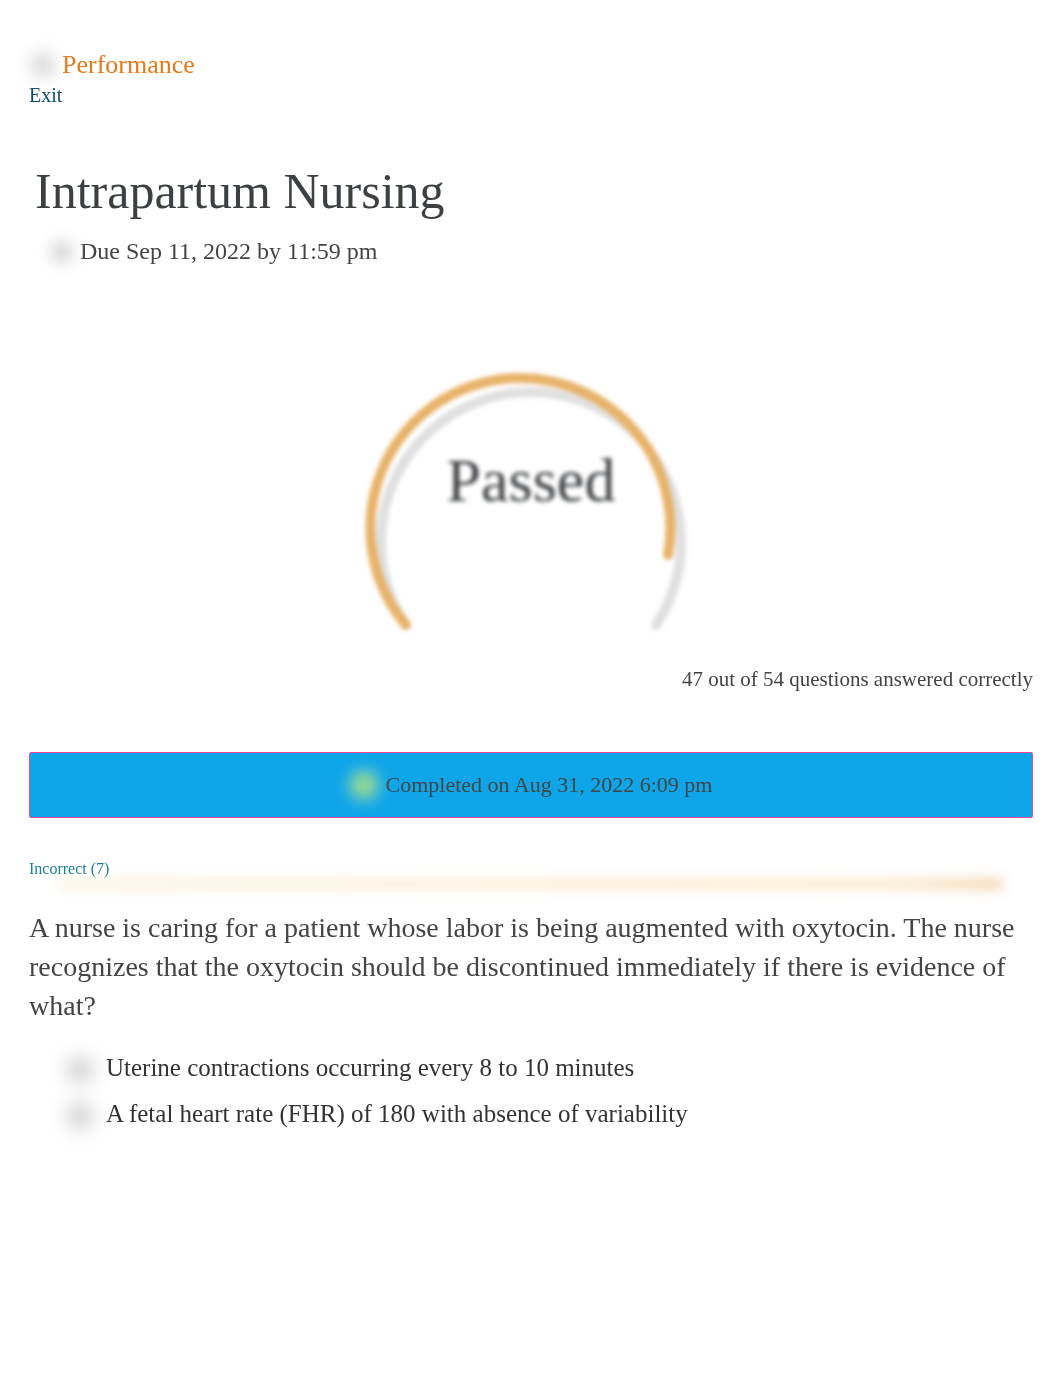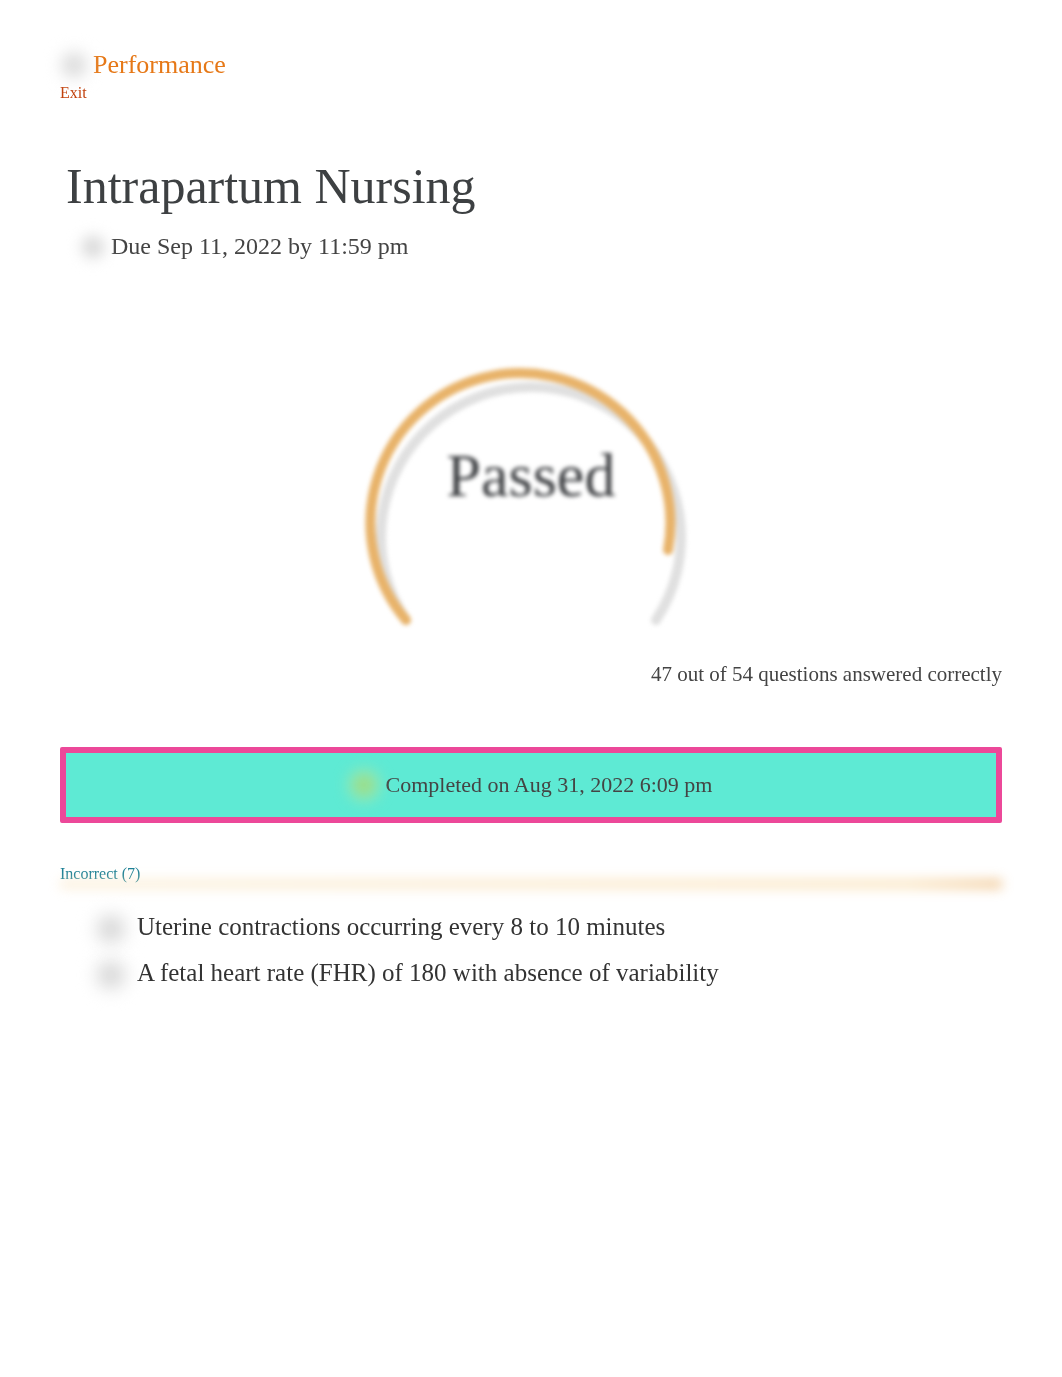--- a/index.html
+++ b/index.html
@@ -9,21 +9,21 @@
     }
     body {
       font-family: Georgia, 'Times New Roman', serif;
       background: #ffffff;
       width: 1062px;
       height: 1377px;
       position: relative;
       overflow: hidden;
     }
     .container {
-      padding: 50px 60px;
+      padding: 50px 29px;
     }
     .header-link {
       display: flex;
       align-items: center;
       margin-bottom: 4px;
     }
     .blur-dot {
       width: 28px;
       height: 28px;
       border-radius: 50%;
@@ -52,22 +52,22 @@
       filter: blur(8px);
       margin-right: 8px;
       flex-shrink: 0;
     }
     .performance-label {
       color: #e67817;
       font-size: 26px;
       font-weight: 400;
     }
     .exit-link {
-      color: #c2410c;
-      font-size: 16px;
+      color: #0c4a6e;
+      font-size: 20px;
       margin-bottom: 55px;
       display: inline-block;
       cursor: pointer;
     }
     .title {
       color: #3d4042;
       font-size: 50px;
       font-weight: 400;
       margin-bottom: 18px;
       margin-left: 6px;
@@ -104,22 +104,22 @@
       filter: blur(0);
     }
     .score-text {
       text-align: right;
       color: #444;
       font-size: 21px;
       margin-top: 12px;
       margin-bottom: 60px;
     }
     .completed-banner {
-      border: 6px solid #ec4899;
-      background: #5eead4;
+      border: 1px solid #ec4899;
+      background: #0ea5e9;
       padding: 18px 20px;
       display: flex;
       align-items: center;
       justify-content: center;
       margin-bottom: 42px;
       border-radius: 2px;
     }
     .completed-text {
       color: #444;
       font-size: 22px;
@@ -192,20 +192,21 @@
 
   <div class="score-text">47 out of 54 questions answered correctly</div>
 
   <div class="completed-banner">
     <div class="blur-check"></div>
     <span class="completed-text">Completed on Aug 31, 2022 6:09 pm</span>
   </div>
 
   <div class="incorrect-label">Incorrect (7)</div>
 
+  <div class="question-text">A nurse is caring for a patient whose labor is being augmented with oxytocin. The nurse recognizes that the oxytocin should be discontinued immediately if there is evidence of what?</div>
 
   <div class="option-row">
     <div class="blur-dot radio"></div>
     <span class="option-text">Uterine contractions occurring every 8 to 10 minutes</span>
   </div>
   <div class="option-row">
     <div class="blur-dot radio"></div>
     <span class="option-text">A fetal heart rate (FHR) of 180 with absence of variability</span>
   </div>
 </div>

